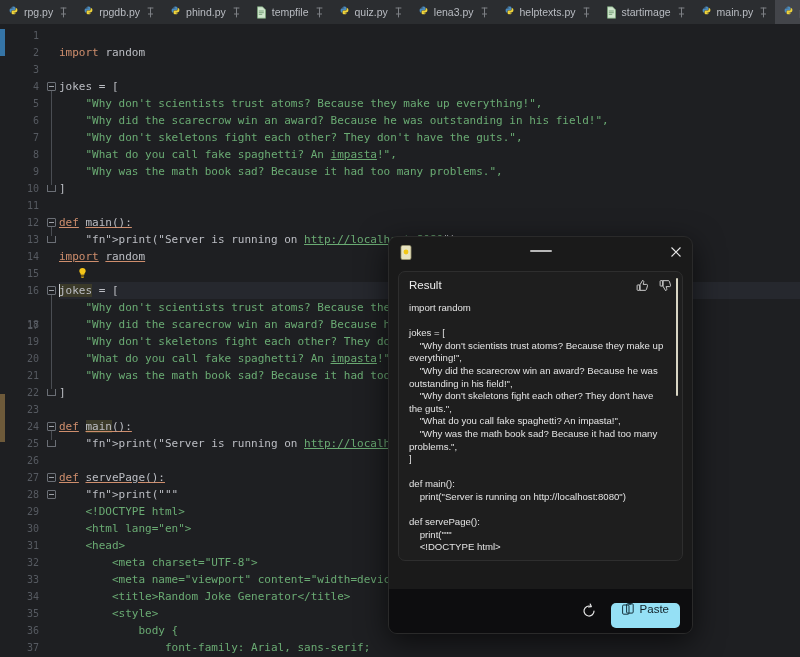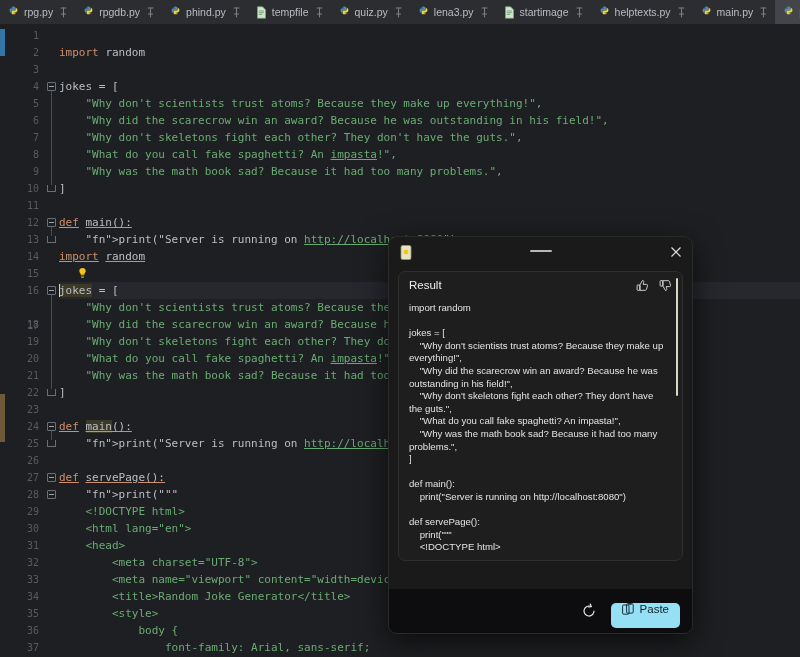--- a/index.html
+++ b/index.html
@@ -209,34 +209,34 @@
           <path d="M5.4 0.6c-1.9 0-1.8 .8-1.8 .8v.9h1.9v.3H2.9s-1.3-.15-1.3 1.9 1.1 1.95 1.1 1.95h.7V5.3s-.04-1.1 1.06-1.1h1.9s1.02.05 1.02-1V1.55S7.5.6 5.4.6zM4.35 1.25a.35.35 0 1 1 0 .7.35.35 0 0 1 0-.7z" fill="#4b8bbe"></path>
           <path d="M5.6 8.2c1.9 0 1.8-.8 1.8-.8v-.9H5.5v-.3h2.6s1.3.15 1.3-1.9-1.1-1.95-1.1-1.95h-.7V3.5s.04 1.1-1.06 1.1h-1.9S3.62 4.55 3.62 5.5v1.65S3.5 8.2 5.6 8.2zM6.65 7.55a.35.35 0 1 1 0-.7.35.35 0 0 1 0 .7z" fill="#f0d43a"></path>
         </svg>
         <span class="lbl">lena3.py</span>
         <svg class="pin" viewBox="0 0 9 11">
           <path d="M2 1h5M4.5 1v6M2.4 7h4.2M4.5 7v3" stroke="#b0b3b9" stroke-width="1" fill="none" stroke-linecap="round"></path>
         </svg>
       </div>
       <div class="tab">
         <svg class="ficon" viewBox="0 0 11 13">
+          <path d="M5.4 0.6c-1.9 0-1.8 .8-1.8 .8v.9h1.9v.3H2.9s-1.3-.15-1.3 1.9 1.1 1.95 1.1 1.95h.7V5.3s-.04-1.1 1.06-1.1h1.9s1.02.05 1.02-1V1.55S7.5.6 5.4.6zM4.35 1.25a.35.35 0 1 1 0 .7.35.35 0 0 1 0-.7z" fill="#4b8bbe"></path>
+          <path d="M5.6 8.2c1.9 0 1.8-.8 1.8-.8v-.9H5.5v-.3h2.6s1.3.15 1.3-1.9-1.1-1.95-1.1-1.95h-.7V3.5s.04 1.1-1.06 1.1h-1.9S3.62 4.55 3.62 5.5v1.65S3.5 8.2 5.6 8.2zM6.65 7.55a.35.35 0 1 1 0-.7.35.35 0 0 1 0 .7z" fill="#f0d43a"></path>
+        </svg>
+        <span class="lbl">helptexts.py</span>
+        <svg class="pin" viewBox="0 0 9 11">
+          <path d="M2 1h5M4.5 1v6M2.4 7h4.2M4.5 7v3" stroke="#b0b3b9" stroke-width="1" fill="none" stroke-linecap="round"></path>
+        </svg>
+      </div>
+      <div class="tab">
+        <svg class="ficon" viewBox="0 0 11 13">
           <path d="M1.5 0.8h5l3 3v8.4h-8z" fill="#cfe6cd" stroke="#7aa878" stroke-width=".7"></path>
           <path d="M2.8 5h5M2.8 6.7h5M2.8 8.4h3.4" stroke="#5a8a5c" stroke-width=".7"></path>
         </svg>
         <span class="lbl">startimage</span>
-        <svg class="pin" viewBox="0 0 9 11">
-          <path d="M2 1h5M4.5 1v6M2.4 7h4.2M4.5 7v3" stroke="#b0b3b9" stroke-width="1" fill="none" stroke-linecap="round"></path>
-        </svg>
-      </div>
-      <div class="tab">
-        <svg class="ficon" viewBox="0 0 11 13">
-          <path d="M5.4 0.6c-1.9 0-1.8 .8-1.8 .8v.9h1.9v.3H2.9s-1.3-.15-1.3 1.9 1.1 1.95 1.1 1.95h.7V5.3s-.04-1.1 1.06-1.1h1.9s1.02.05 1.02-1V1.55S7.5.6 5.4.6zM4.35 1.25a.35.35 0 1 1 0 .7.35.35 0 0 1 0-.7z" fill="#4b8bbe"></path>
-          <path d="M5.6 8.2c1.9 0 1.8-.8 1.8-.8v-.9H5.5v-.3h2.6s1.3.15 1.3-1.9-1.1-1.95-1.1-1.95h-.7V3.5s.04 1.1-1.06 1.1h-1.9S3.62 4.55 3.62 5.5v1.65S3.5 8.2 5.6 8.2zM6.65 7.55a.35.35 0 1 1 0-.7.35.35 0 0 1 0 .7z" fill="#f0d43a"></path>
-        </svg>
-        <span class="lbl">helptexts.py</span>
         <svg class="pin" viewBox="0 0 9 11">
           <path d="M2 1h5M4.5 1v6M2.4 7h4.2M4.5 7v3" stroke="#b0b3b9" stroke-width="1" fill="none" stroke-linecap="round"></path>
         </svg>
       </div>
       <div class="tab">
         <svg class="ficon" viewBox="0 0 11 13">
           <path d="M5.4 0.6c-1.9 0-1.8 .8-1.8 .8v.9h1.9v.3H2.9s-1.3-.15-1.3 1.9 1.1 1.95 1.1 1.95h.7V5.3s-.04-1.1 1.06-1.1h1.9s1.02.05 1.02-1V1.55S7.5.6 5.4.6zM4.35 1.25a.35.35 0 1 1 0 .7.35.35 0 0 1 0-.7z" fill="#4b8bbe"></path>
           <path d="M5.6 8.2c1.9 0 1.8-.8 1.8-.8v-.9H5.5v-.3h2.6s1.3.15 1.3-1.9-1.1-1.95-1.1-1.95h-.7V3.5s.04 1.1-1.06 1.1h-1.9S3.62 4.55 3.62 5.5v1.65S3.5 8.2 5.6 8.2zM6.65 7.55a.35.35 0 1 1 0-.7.35.35 0 0 1 0 .7z" fill="#f0d43a"></path>
         </svg>
         <span class="lbl">main.py</span>

